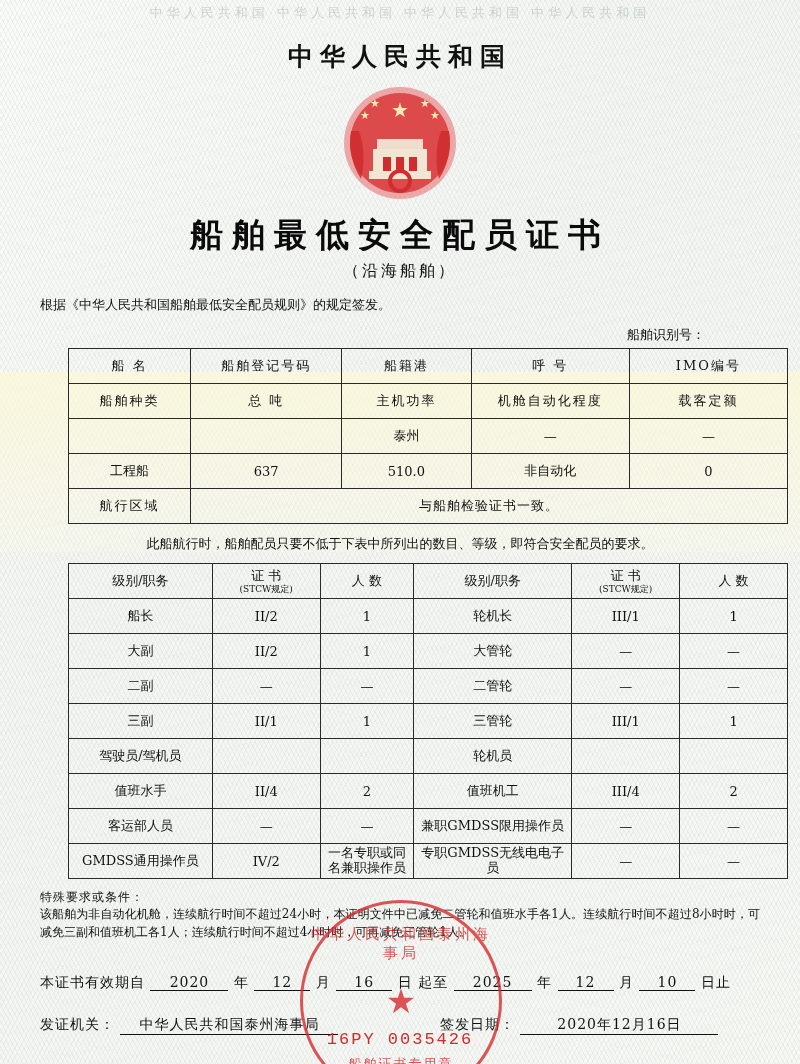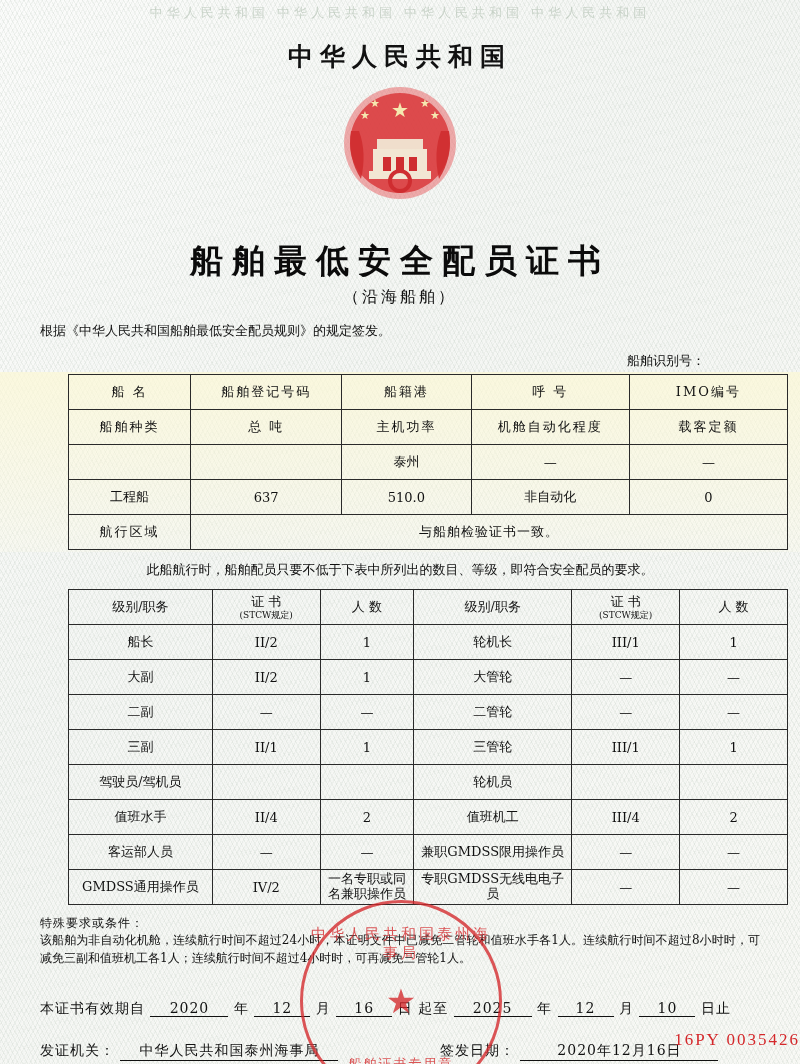--- a/index.html
+++ b/index.html
@@ -71,21 +71,21 @@
     margin-top: 8px;
     margin-bottom: 4px;
   }
   .title {
     text-align: center;
     font-family: "DejaVu Serif", "Liberation Serif", serif;
     font-size: 33px;
     letter-spacing: 9px;
     font-weight: 700;
     color: #0b0b0b;
-    margin-top: 30px;
+    margin-top: 4px;
   }
   .subtitle {
     text-align: center;
     font-family: "DejaVu Serif", "Liberation Serif", serif;
     font-size: 16px;
     letter-spacing: 3px;
     margin-top: 3px;
     color: #111;
   }
   .issue-note {
@@ -201,23 +201,23 @@
     text-align: center;
     color: #d4282b;
     font-family: "DejaVu Serif", serif;
     font-size: 13px;
     letter-spacing: 2px;
   }
   .cert-number {
     position: absolute;
     left: 0; right: 0;
     top: 1030px;
-    text-align: right;
+    text-align: center;
     color: #d4282b;
-    font-family: Liberation Serif, serif;
+    font-family: Liberation Mono, monospace;
     font-size: 17px;
     letter-spacing: 2px;
     z-index: 7;
   }
 </style>
 </head>
 <body>
 
 <div id="page">
 

